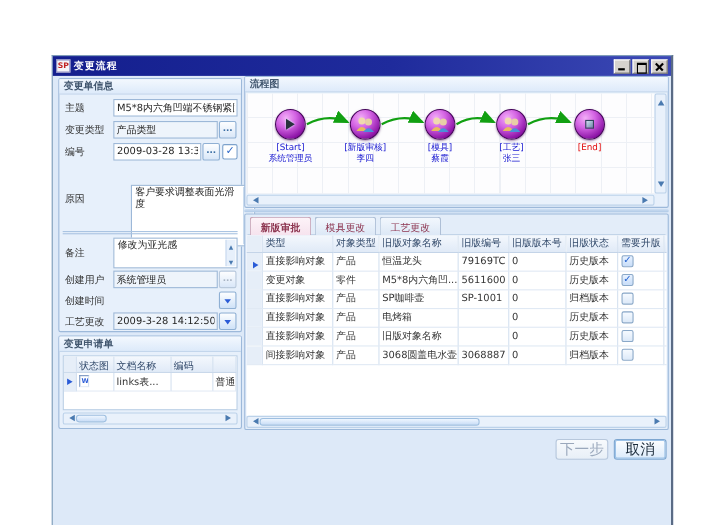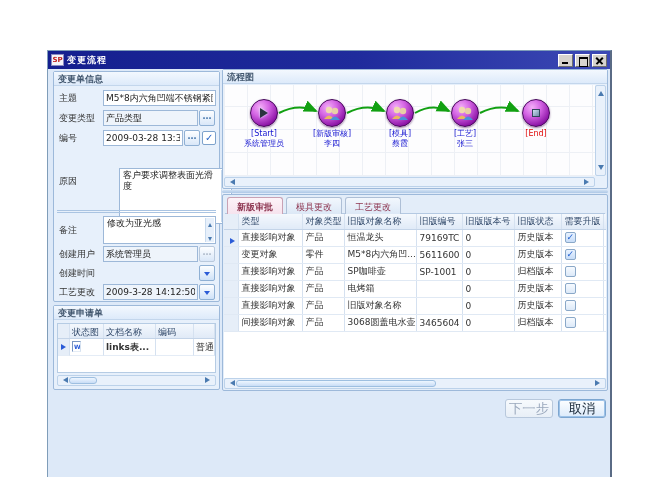--- a/index.html
+++ b/index.html
@@ -220,21 +220,21 @@
       <div class="mhead">
         <span class="ind" style="width:12px;"></span>
         <span style="width:34px;">状态图</span>
         <span style="width:52px;">文档名称</span>
         <span style="width:38px;">编码</span>
         <span style="flex:1;"></span>
       </div>
       <div class="mrow">
         <span class="ind row-arrow" style="width:12px;"></span>
         <span style="width:34px;"><span class="doc-icon"></span></span>
-        <span style="width:52px;font-weight:bold;">links表...</span>
+        <span style="width:52px;">links表...</span>
         <span style="width:38px;"></span>
         <span style="flex:1;">普通</span>
       </div>
     </div>
     <div class="hscroll" style="left:3px; right:3px; bottom:3px;">
       <span class="al"></span>
       <span class="ar"></span>
       <span class="hthumb" style="left:11px; width:28px;"></span>
     </div>
   </div>
@@ -417,21 +417,21 @@
           <td>0</td>
               <td>历史版本</td>
           <td class="ccell"><span class="cb" data-checked="false"></span></td>
           <td></td>
         </tr>
         <tr>
           <td class="ind"></td>
           <td>间接影响对象</td>
               <td>产品</td>
           <td>3068圆盖电水壶</td>
-              <td>3465604</td>
+              <td>3068887</td>
           <td>0</td>
               <td>归档版本</td>
           <td class="ccell"><span class="cb" data-checked="false"></span></td>
           <td></td>
         </tr>
       </tbody>
         </table>
     </div>
     <div class="hscroll" style="left:1px; right:1px; bottom:1px;">
       <span class="al"></span>

